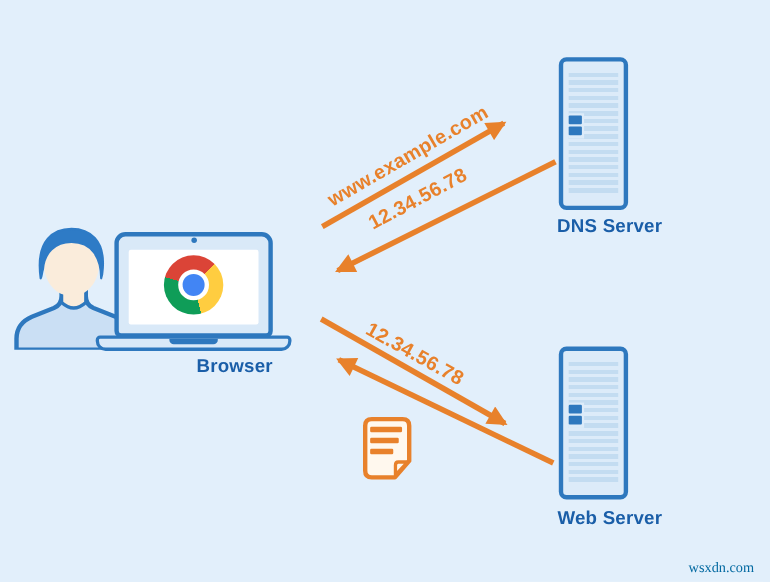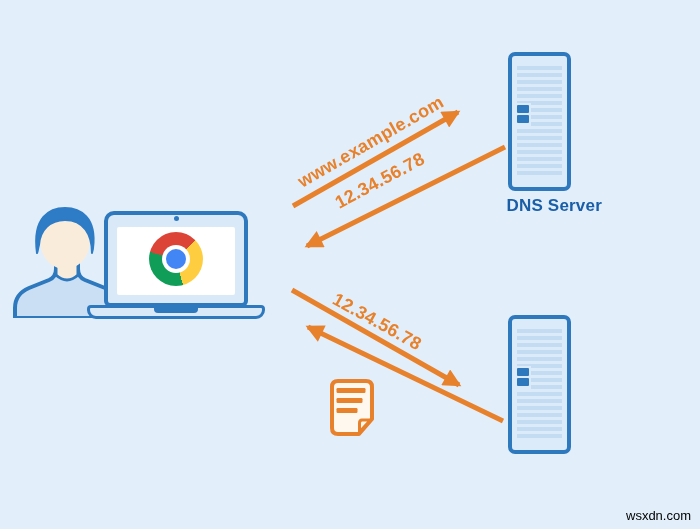--- a/index.html
+++ b/index.html
@@ -69,21 +69,21 @@
   .server-blank{position:absolute;left:0;top:37px;width:14px;height:23px;background:#DCEBF9;}
   .server-sq{position:absolute;left:0;width:12px;height:8px;background:#2E78BE;border-radius:1px;}
   .sq1{top:39px;} .sq2{top:49px;}
 
   
   #arrows{position:absolute;left:0;top:0;pointer-events:none;}
 
   
   .watermark{
     position:absolute;left:626px;top:508px;
-    font-family:Liberation Sans, sans-serif;font-size:13px;color:#000000;
+    font-family:Liberation Serif, serif;font-size:13px;color:#0369a1;
   }
 </style>
 </head>
 <body>
 
 <div id="canvas">
 
   <svg class="abs" style="left:12px;top:205px;" width="106" height="113" viewBox="0 0 106 113">
     <path d="M3,113 L3,103 Q3,89 17,83 L37,75 Q44,72 44,64 L44,56 L66,56 L66,64 Q66,72 73,75 L93,83 Q106,88 106,100 L106,113 Z" fill="#CADFF4" stroke="#2E78BE" stroke-width="4" stroke-linejoin="round"></path>
     <path d="M44,52 H66 V70 Q55,80 44,70 Z" fill="#FAECDB" stroke="#2E78BE" stroke-width="3" stroke-linejoin="round"></path>
@@ -94,37 +94,39 @@
   <div class="laptop-screen"></div>
   <div class="camera-dot"></div>
   <div class="white-screen"></div>
   <div class="chrome">
     <div class="chrome-white"></div>
     <div class="chrome-blue"></div>
   </div>
   <div class="laptop-base">
     <div class="base-notch"></div>
   </div>
+  <div class="node-label" style="left:104px;top:323px;width:144px;">Browser</div>
 
   <div class="server" style="left:508px;top:52px;">
     <div class="server-stripes">
       <div class="server-blank"></div>
       <div class="server-sq sq1"></div>
       <div class="server-sq sq2"></div>
     </div>
   </div>
   <div class="node-label" style="left:478px;top:196px;width:124px;">DNS Server</div>
 
   <div class="server" style="left:508px;top:315px;">
     <div class="server-stripes">
       <div class="server-blank"></div>
       <div class="server-sq sq1"></div>
       <div class="server-sq sq2"></div>
     </div>
   </div>
+  <div class="node-label" style="left:478px;top:461px;width:124px;">Web Server</div>
 
   <svg id="arrows" width="700" height="529" viewBox="0 0 700 529">
     <defs>
       <marker id="ah" viewBox="0 0 10 10" refX="8.5" refY="5" markerWidth="4" markerHeight="3.6" orient="auto">
         <path d="M0,0 L10,5 L0,10 Z" fill="#E8812B"></path>
       </marker>
     </defs>
     <line x1="293" y1="206" x2="458" y2="112" stroke="#E8812B" stroke-width="5" marker-end="url(#ah)"></line>
     <line x1="505" y1="147" x2="307" y2="246" stroke="#E8812B" stroke-width="5" marker-end="url(#ah)"></line>
     <line x1="292" y1="290" x2="459" y2="385" stroke="#E8812B" stroke-width="5" marker-end="url(#ah)"></line>

